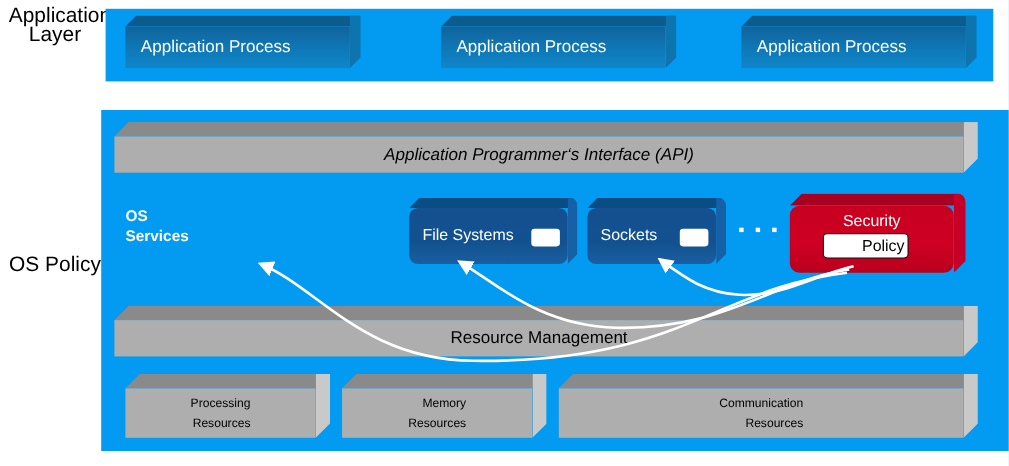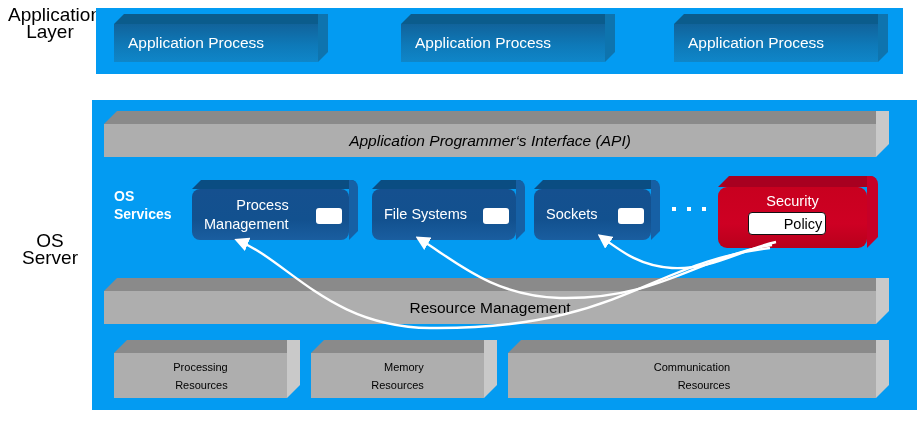--- a/index.html
+++ b/index.html
@@ -231,21 +231,21 @@
   }
 </style>
 </head>
 <body>
 
 <div class="stage">
 
   <div class="side-label" id="lbl-app">Application
 Layer</div>
 
-  <div class="side-label" id="lbl-os">OS Server</div>
+  <div class="side-label" id="lbl-os">OS Policy</div>
 
   <div class="panel" id="panel-app">
 
     <div class="box3d appbox" style="left:18px; top:6px; width:214px; height:48px;">
       <div class="face-top"></div>
       <div class="face-side"></div>
       <div class="face-front">Application Process</div>
     </div>
 
     <div class="box3d appbox" style="left:305px; top:6px; width:214px; height:48px;">
@@ -266,27 +266,20 @@
 
     <div class="box3d graybar" id="bar-api" style="left:12px; top:11px; width:785px; height:46px;">
       <div class="face-top"></div>
       <div class="face-side"></div>
       <div class="face-front">Application Programmer‘s Interface (API)</div>
     </div>
 
     <div id="lbl-os-services" style="left:22px; top:87px;">OS
 Services</div>
 
-    <div class="box3d svcbox" style="left:100px; top:80px; width:166px; height:60px;">
-      <div class="face-top"></div>
-      <div class="face-side"></div>
-      <div class="face-front">Process
-Management</div>
-      <div class="svc-indicator" style="right:16px; bottom:16px;"></div>
-    </div>
 
     <div class="box3d svcbox" style="left:280px; top:80px; width:153px; height:60px;">
       <div class="face-top"></div>
       <div class="face-side"></div>
       <div class="face-front">File Systems</div>
       <div class="svc-indicator" style="right:16px; bottom:16px;"></div>
     </div>
 
     <div class="box3d svcbox" style="left:442px; top:80px; width:126px; height:60px;">
       <div class="face-top"></div>

